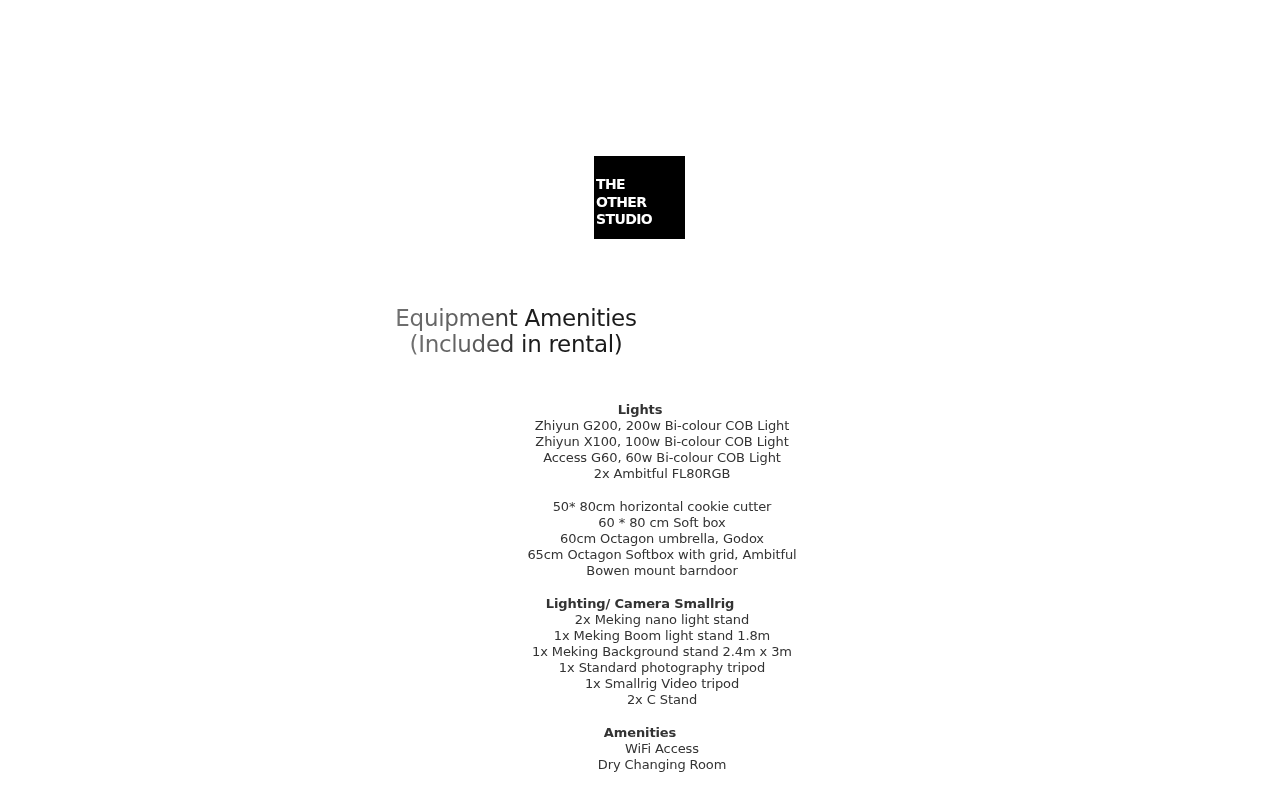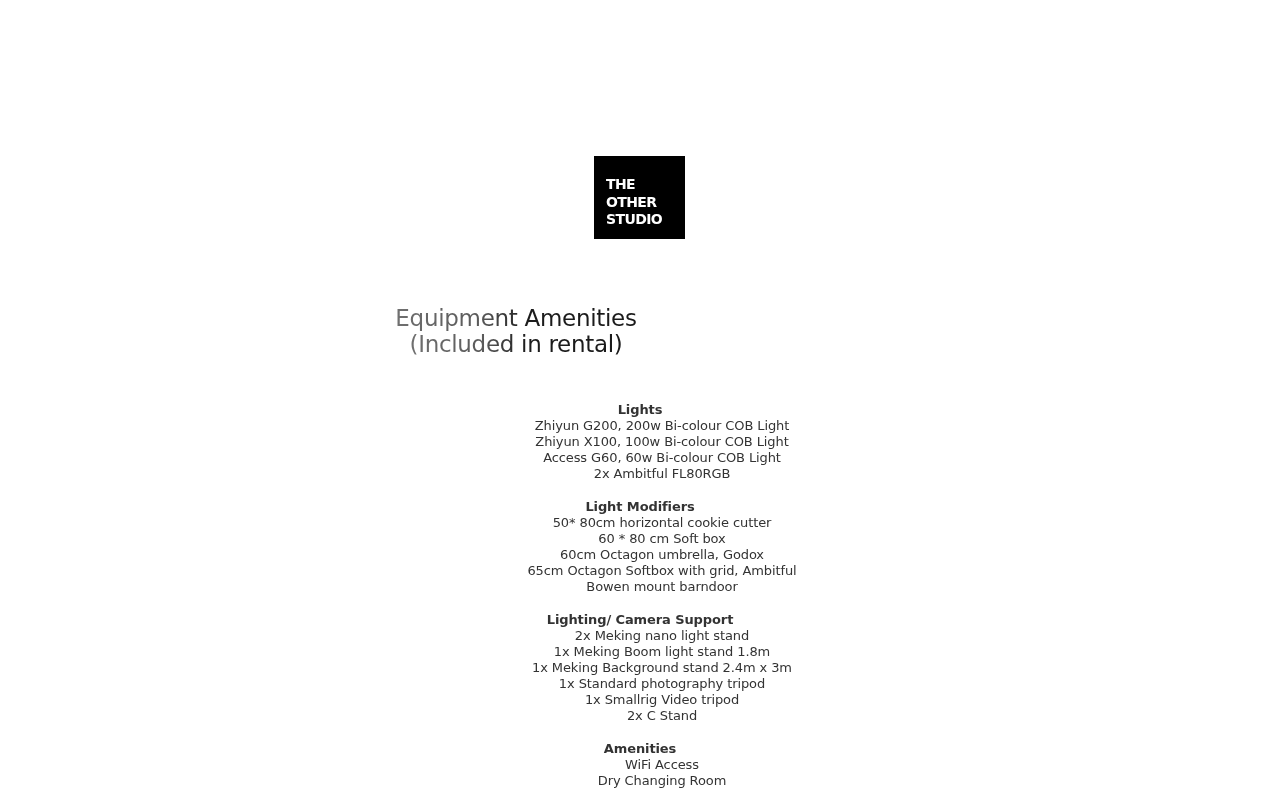--- a/index.html
+++ b/index.html
@@ -20,21 +20,21 @@
       height: 800px;
     }
     .logo {
       position: absolute;
       left: 594px;
       top: 156px;
       width: 91px;
       height: 83px;
       background: #000000;
       box-sizing: border-box;
-      padding-left: 12px;
+      padding-left: 2px;
       padding-top: 20px;
     }
     .logo-line {
       display: block;
       color: #ffffff;
       font-family: "DejaVu Sans", sans-serif;
       font-weight: bold;
       font-size: 14px;
       line-height: 17.5px;
       letter-spacing: -0.6px;
@@ -102,30 +102,29 @@
 
     <div class="section">
       <span class="section-title">Lights</span>
       <span class="section-item">Zhiyun G200, 200w Bi-colour COB Light</span>
       <span class="section-item">Zhiyun X100, 100w Bi-colour COB Light</span>
       <span class="section-item">Access G60, 60w Bi-colour COB Light</span>
       <span class="section-item">2x Ambitful FL80RGB</span>
     </div>
 
     <div class="section">
-      <span class="section-title">Light Modifiers</span>
       <span class="section-item">50* 80cm horizontal cookie cutter</span>
       <span class="section-item">60 * 80 cm Soft box</span>
       <span class="section-item">60cm Octagon umbrella, Godox</span>
       <span class="section-item">65cm Octagon Softbox with grid, Ambitful</span>
       <span class="section-item">Bowen mount barndoor</span>
     </div>
 
     <div class="section">
-      <span class="section-title">Lighting/ Camera Support</span>
+      <span class="section-title">Lighting/ Camera Smallrig</span>
       <span class="section-item">2x Meking nano light stand</span>
       <span class="section-item">1x Meking Boom light stand 1.8m</span>
       <span class="section-item">1x Meking Background stand 2.4m x 3m</span>
       <span class="section-item">1x Standard photography tripod</span>
       <span class="section-item">1x Smallrig Video tripod</span>
       <span class="section-item">2x C Stand</span>
     </div>
 
     <div class="section">
       <span class="section-title">Amenities</span>

